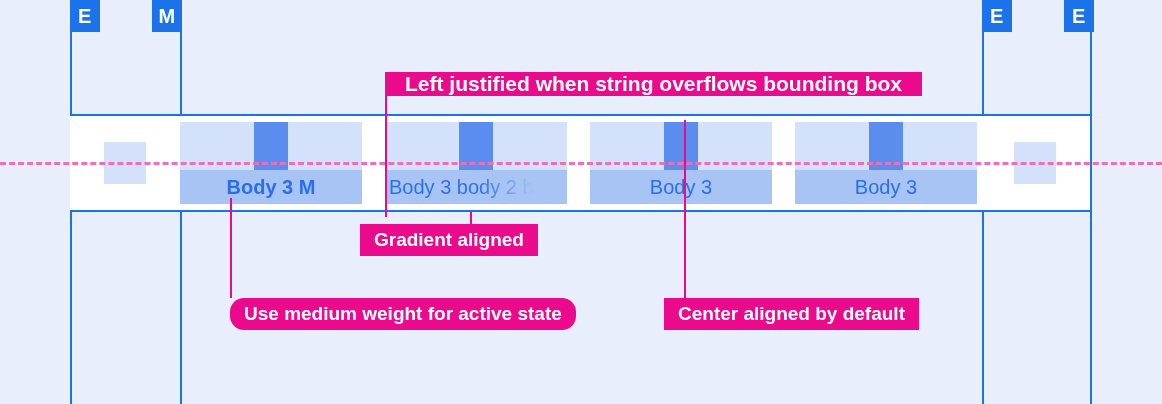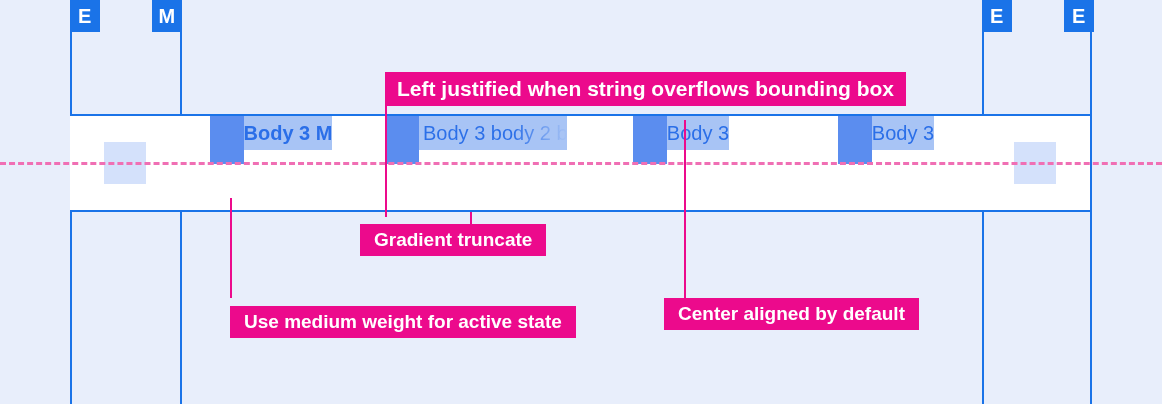--- a/index.html
+++ b/index.html
@@ -73,21 +73,21 @@
     height: 100%;
     display: flex;
     gap: 23px;
   }
 
   .tab {
     position: relative;
     width: 182px;
     height: 100%;
     display: flex;
-    flex-direction: row;
+    flex-direction: column;
     justify-content: center;
   }
 
   .tab-icon-box {
     position: relative;
     height: 48px;
     background: #D4E1FB;
     display: flex;
     align-items: flex-start;
     justify-content: center;
@@ -156,22 +156,22 @@
     background: #EC0A8C;
     color: #FFFFFF;
     font-weight: bold;
     white-space: nowrap;
     display: flex;
     align-items: center;
   }
 
   .callout.big {
     font-size: 21px;
-    height: 34px;
-    padding: 0 12px;
+    height: 24px;
+    padding: 0 20px;
   }
 
   .callout.small {
     font-size: 19px;
     height: 32px;
     padding: 0 14px;
   }
 </style>
 </head>
 <body>
@@ -235,17 +235,17 @@
   </div>
 
   <div class="baseline"></div>
 
   <div class="leader" style="left:385px; top:72px;  height:145px;"></div>
   <div class="leader" style="left:470px; top:212px; height:22px;"></div>
   <div class="leader" style="left:230px; top:198px; height:100px;"></div>
   <div class="leader" style="left:684px; top:120px; height:178px;"></div>
 
   <div class="callout big" style="left:385px; top:72px;">Left justified when string overflows bounding box</div>
-  <div class="callout small" style="left:360px; top:224px;">Gradient truncate</div>
-  <div class="callout small" style="left:230px; top:306px;">Use medium weight for active state</div>
+  <div class="callout small" style="left:360px; top:224px;">Gradient aligned</div>
+  <div class="callout small" style="left:230px; top:298px;border-radius:14px;">Use medium weight for active state</div>
   <div class="callout small" style="left:664px; top:298px;">Center aligned by default</div>
 
 </div>
 
 </body></html>

